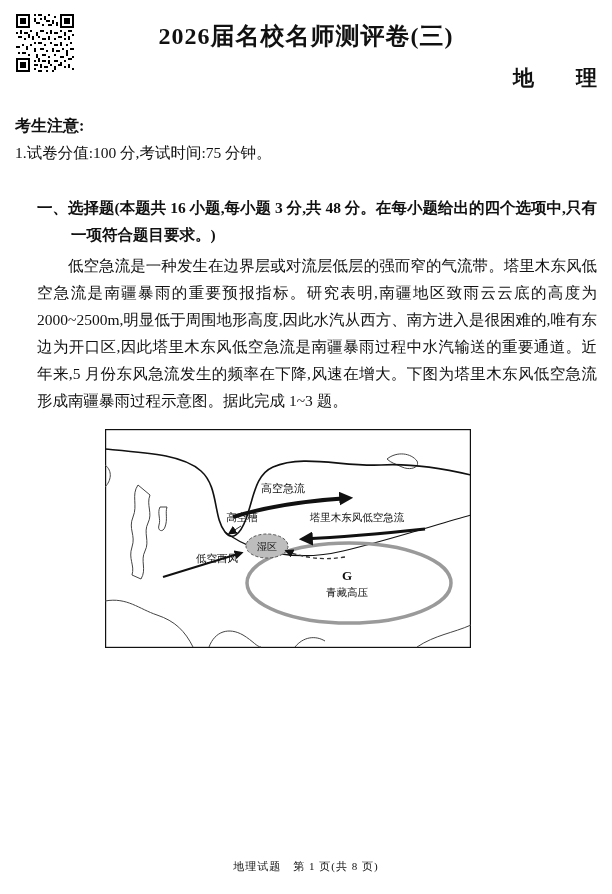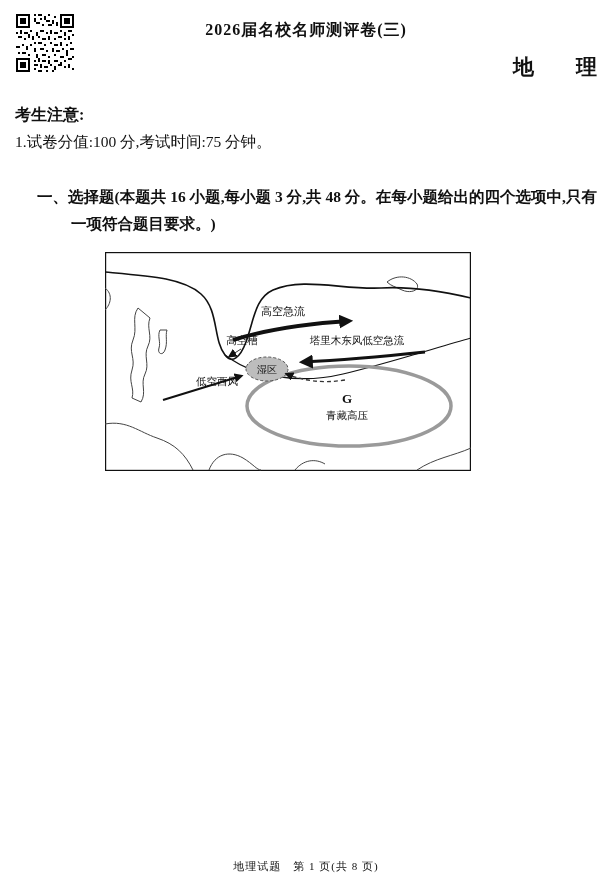--- a/index.html
+++ b/index.html
@@ -12,21 +12,21 @@
     font-family:"Liberation Serif","DejaVu Serif",serif;
     overflow:hidden;
   }
   .content { padding:0 15px; }
   .qr {
     position:absolute; top:14px; left:16px;
     width:58px; height:58px;
   }
   .title {
     margin:20px 70px 0; text-align:center;
-    font-size:16px; font-weight:700; letter-spacing:1px;
+    font-size:24px; font-weight:700; letter-spacing:1px;
   }
   .subject {
     margin:12px 0 0; text-align:right;
     font-size:21px; font-weight:700;
   }
   .notice { margin-top:20px; font-size:15.5px; line-height:1.74; }
   .notice-heading { margin:0; font-weight:700; font-size:16px; }
   p.hang { margin:0; padding-left:1.15em; text-indent:-1.15em; text-align:justify; }
   .emph {
     font-weight:700;
@@ -64,20 +64,21 @@
     <h1 class="title">2026届名校名师测评卷(三)</h1>
     <h2 class="subject">地　　理</h2>
 
     <div class="notice">
       <p class="notice-heading">考生注意:</p>
       <p class="hang">1.试卷分值:100 分,考试时间:75 分钟。</p>
     </div>
 
     <div class="section">
       <p class="sec-heading">一、选择题(本题共 16 小题,每小题 3 分,共 48 分。在每小题给出的四个选项中,只有一项符合题目要求。)</p>
+      <p class="intro">低空急流是一种发生在边界层或对流层低层的强而窄的气流带。塔里木东风低空急流是南疆暴雨的重要预报指标。研究表明,南疆地区致雨云云底的高度为 2000~2500m,明显低于周围地形高度,因此水汽从西方、南方进入是很困难的,唯有东边为开口区,因此塔里木东风低空急流是南疆暴雨过程中水汽输送的重要通道。近年来,5 月份东风急流发生的频率在下降,风速在增大。下图为塔里木东风低空急流形成南疆暴雨过程示意图。据此完成 1~3 题。</p>
     </div>
 
     <figure class="diagram">
       <svg viewBox="0 0 366 219" width="366" height="219">
         <defs>
           <marker id="ah-big" markerUnits="userSpaceOnUse" markerWidth="14" markerHeight="14" viewBox="0 0 10 10" refX="7" refY="5" orient="auto">
             <path d="M0,0 L10,5 L0,10 Z" fill="#111"></path>
           </marker>
           <marker id="ah-small" markerUnits="userSpaceOnUse" markerWidth="9" markerHeight="9" viewBox="0 0 10 10" refX="7" refY="5" orient="auto">
             <path d="M0,0 L10,5 L0,10 Z" fill="#111"></path>

